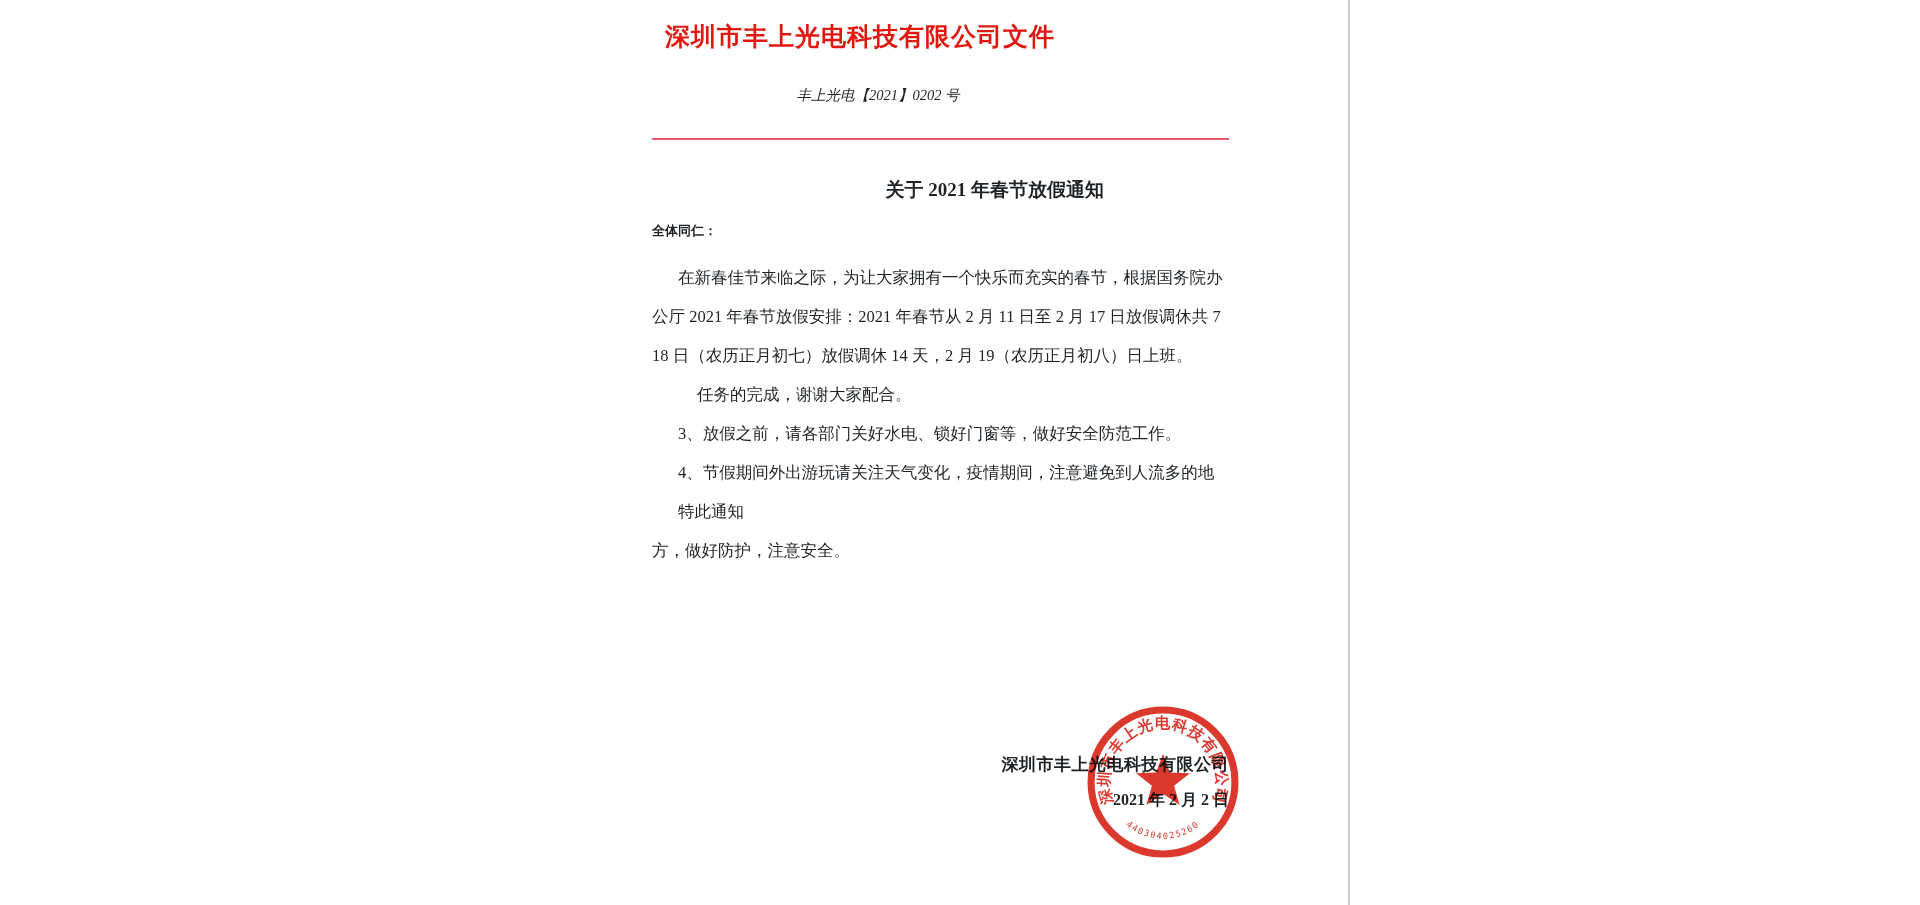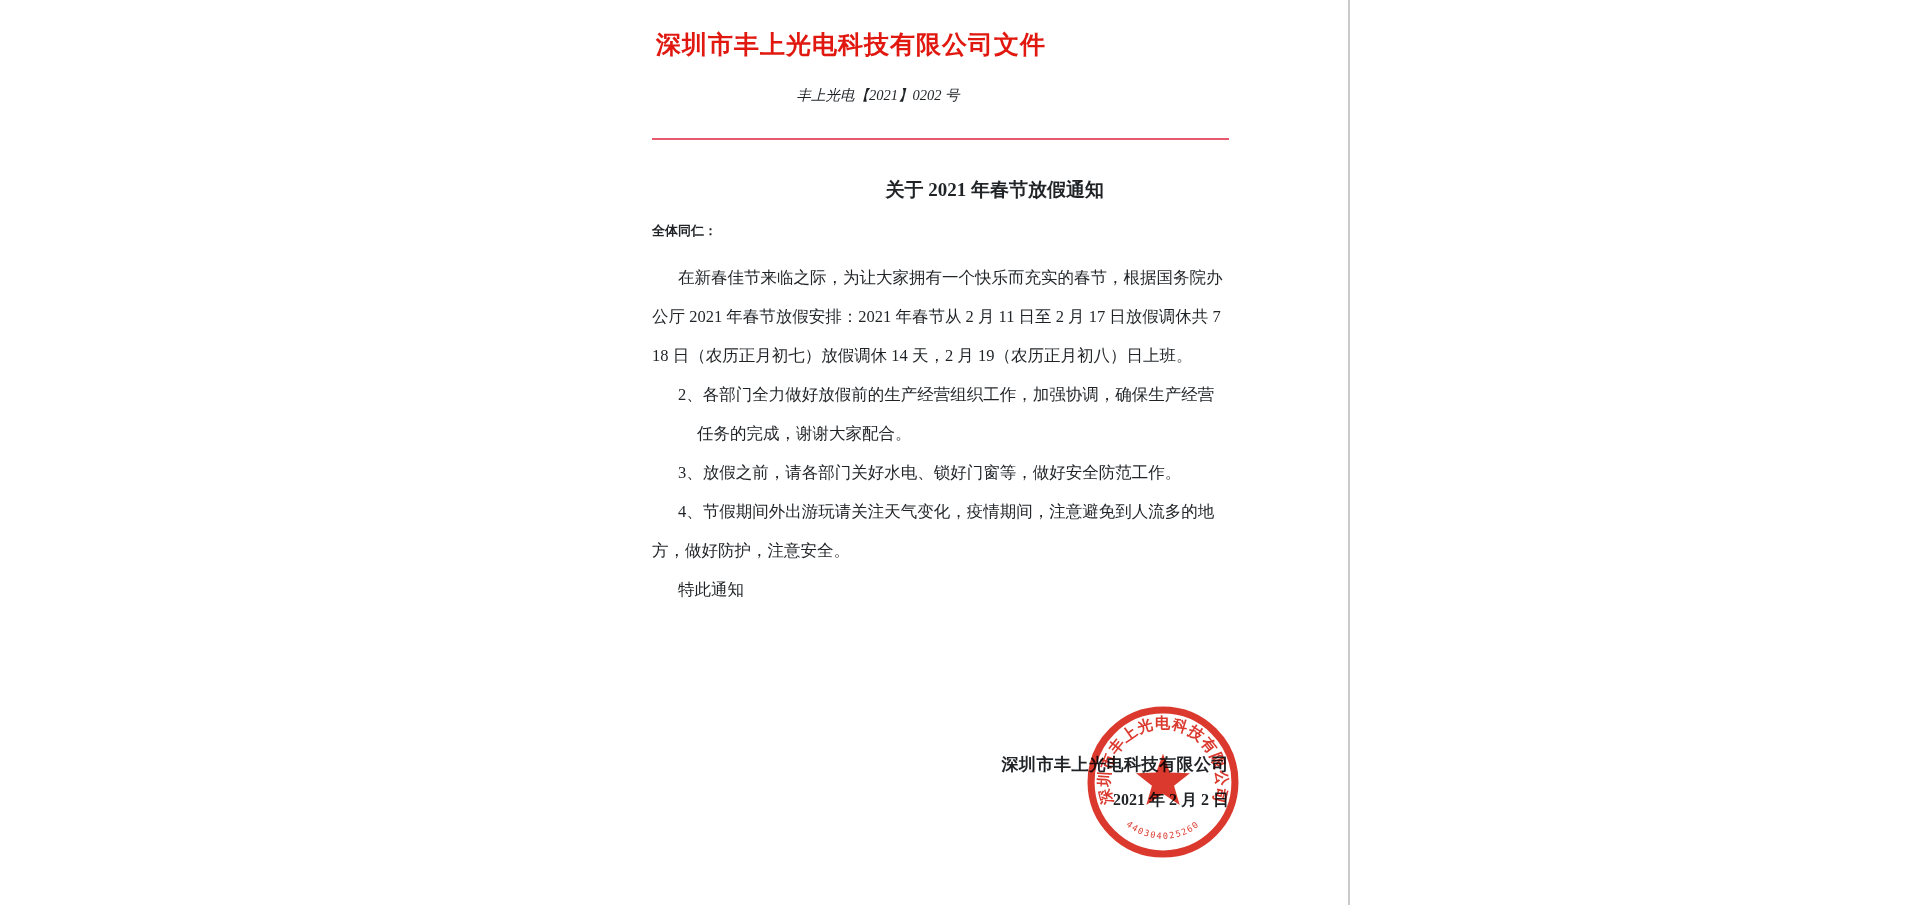--- a/index.html
+++ b/index.html
@@ -1,20 +1,20 @@
 <!DOCTYPE html>
 <html style="--background: #ffffff; --accent_red: #e0180f; --rule_pink: #e8596f; --stamp_red: #d8281c; --text: #1f2326; --divider: #c9c9c9;"><head>
 <meta charset="utf-8">
 <style>
   html,body{margin:0;padding:0;background:#fff;}
   .page{position:relative;width:1920px;height:905px;background:var(--background);
         font-family:"Liberation Serif","DejaVu Serif",serif;color:var(--text);overflow:hidden;}
-  .doc-title{position:absolute;left:656px;top:20px;width:452px;
+  .doc-title{position:absolute;left:634px;top:20px;width:452px;text-align:center;
         font-size:25px;font-weight:bold;letter-spacing:1px;color:var(--accent_red);
-        font-family:"Liberation Sans","DejaVu Sans",sans-serif;margin-top:8px;}
+        font-family:"Liberation Sans","DejaVu Sans",sans-serif;}
   .doc-number{position:absolute;left:652px;top:86px;width:452px;text-align:center;
         font-size:14.5px;color:var(--text);font-style:italic;}
   .red-rule{position:absolute;left:652px;top:138px;width:577px;height:2px;background:var(--rule_pink);}
   .notice-title{position:absolute;left:652px;top:177px;width:452px;text-align:right;
         font-size:19px;font-weight:bold;}
   .salutation{position:absolute;left:652px;top:222px;font-size:13px;font-weight:bold;}
   .body-lines{position:absolute;left:652px;top:258px;width:580px;font-size:16.5px;line-height:39px;}
   .line{white-space:nowrap;}
   .ind1{padding-left:26px;}
   .ind2{padding-left:45px;}
@@ -43,26 +43,25 @@
   <div class="red-rule"></div>
 
   <div class="notice-title">关于 2021 年春节放假通知</div>
 
   <div class="salutation">全体同仁：</div>
 
   <div class="body-lines">
       <div class="line ind1"><span>在新春佳节来临之际，为让大家拥有一个快乐而充实的春节，根据国务院办</span></div>
       <div class="line ind0"><span>公厅 </span><span class="bd">2021</span><span> 年春节放假安排：</span><span class="bd">2021</span><span> 年春节从 </span><span class="bd">2</span><span> 月 </span><span class="bd">11</span><span> 日至 </span><span class="bd">2</span><span> 月 </span><span class="bd">17</span><span> 日放假调休共 </span><span class="bd">7</span></div>
       <div class="line ind0"><span class="bd">18</span><span> 日（农历正月初七）放假调休 </span><span class="bd">14 天</span><span>，</span><span class="bd">2</span><span> 月 </span><span class="bd">19</span><span>（农历正月初八）日上班。</span></div>
-      <div class="line ind1"><span class="bd">2</span><span>、各部门全力做好放假前的生产经营组织工作，加强协调，确保生产经营</span></div>
       <div class="line ind2"><span>任务的完成，谢谢大家配合。</span></div>
       <div class="line ind1"><span class="bd">3</span><span>、放假之前，请各部门关好水电、锁好门窗等，做好安全防范工作。</span></div>
       <div class="line ind1"><span class="bd">4</span><span>、节假期间外出游玩请关注天气变化，疫情期间，注意避免到人流多的地</span></div>
+      <div class="line ind1"><span>特此通知</span></div>
       <div class="line ind0"><span>方，做好防护，注意安全。</span></div>
-      <div class="line ind1"><span>特此通知</span></div>
     </div>
 
   <div class="sig-company">深圳市丰上光电科技有限公司</div>
 
   <div class="sig-date">2021 年 2 月 2 日</div>
 
   <svg class="stamp" viewBox="0 0 150 150" aria-hidden="true">
     <circle cx="75" cy="75" r="71" fill="none" stroke="var(--stamp_red)" stroke-width="7"></circle>
     <defs>
       <path id="sealTextArc" d="M 31.6,105.4 A 53,53 0 1 1 118.4,105.4" fill="none"></path>

